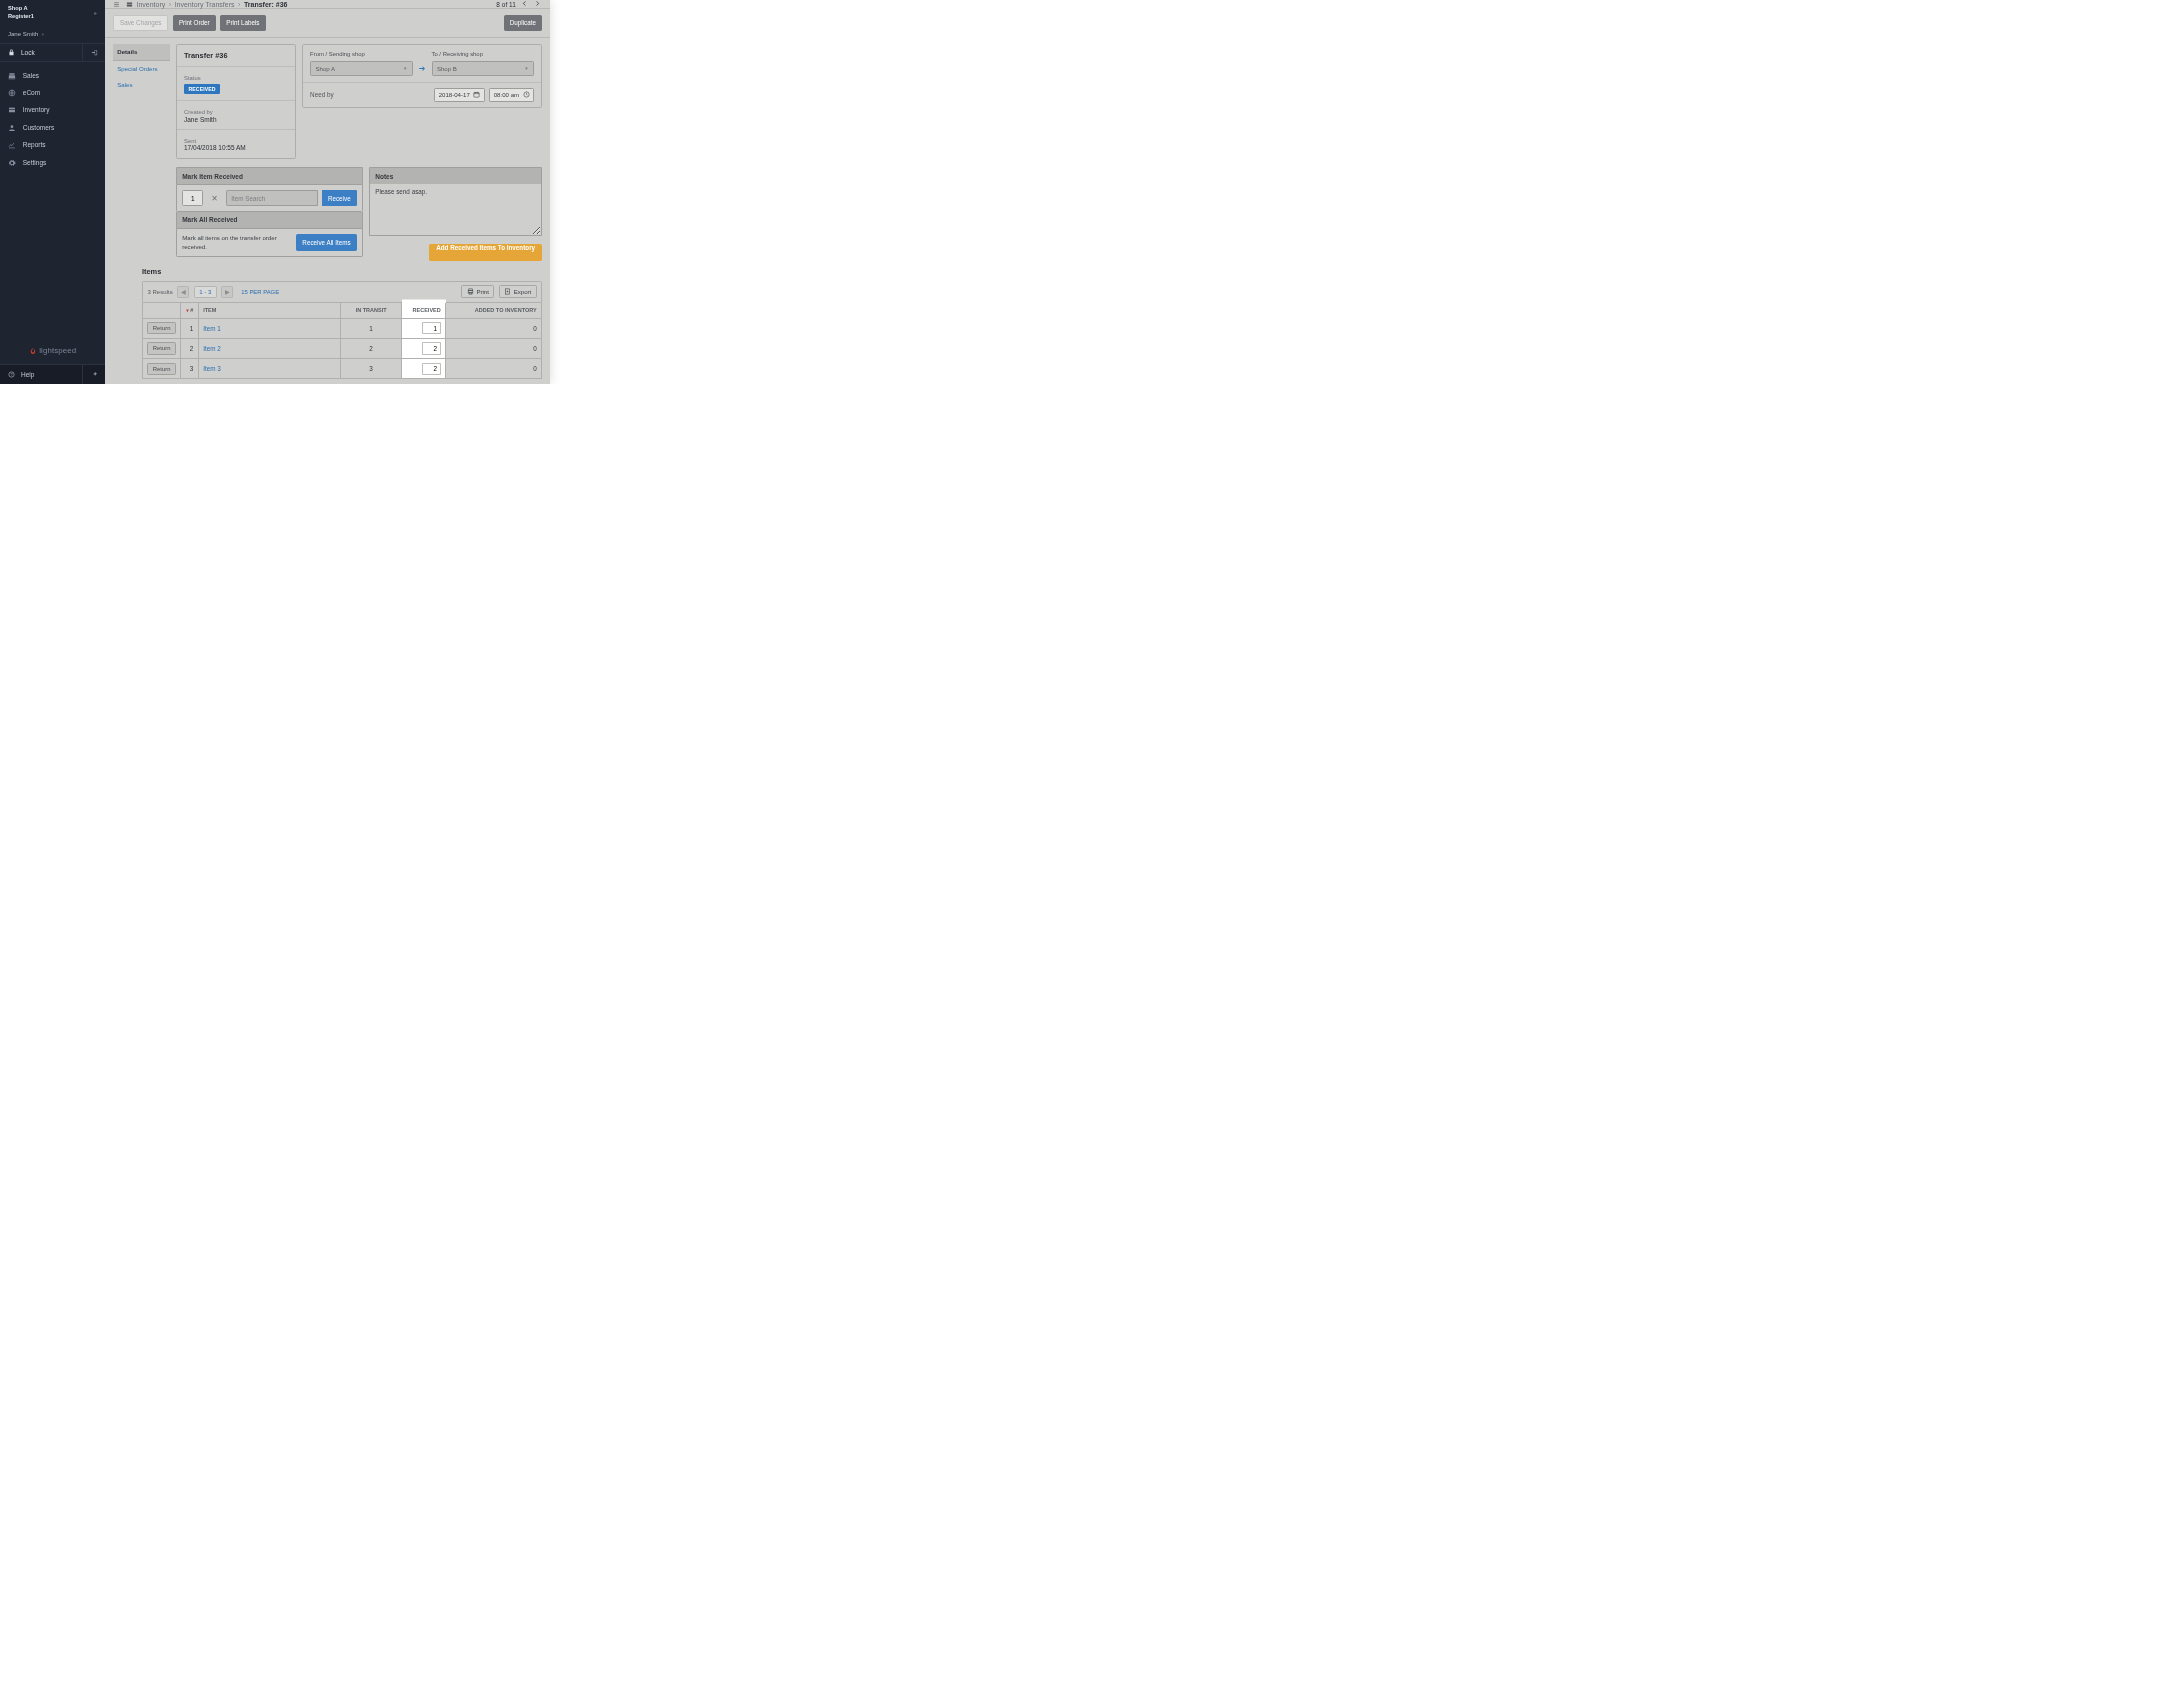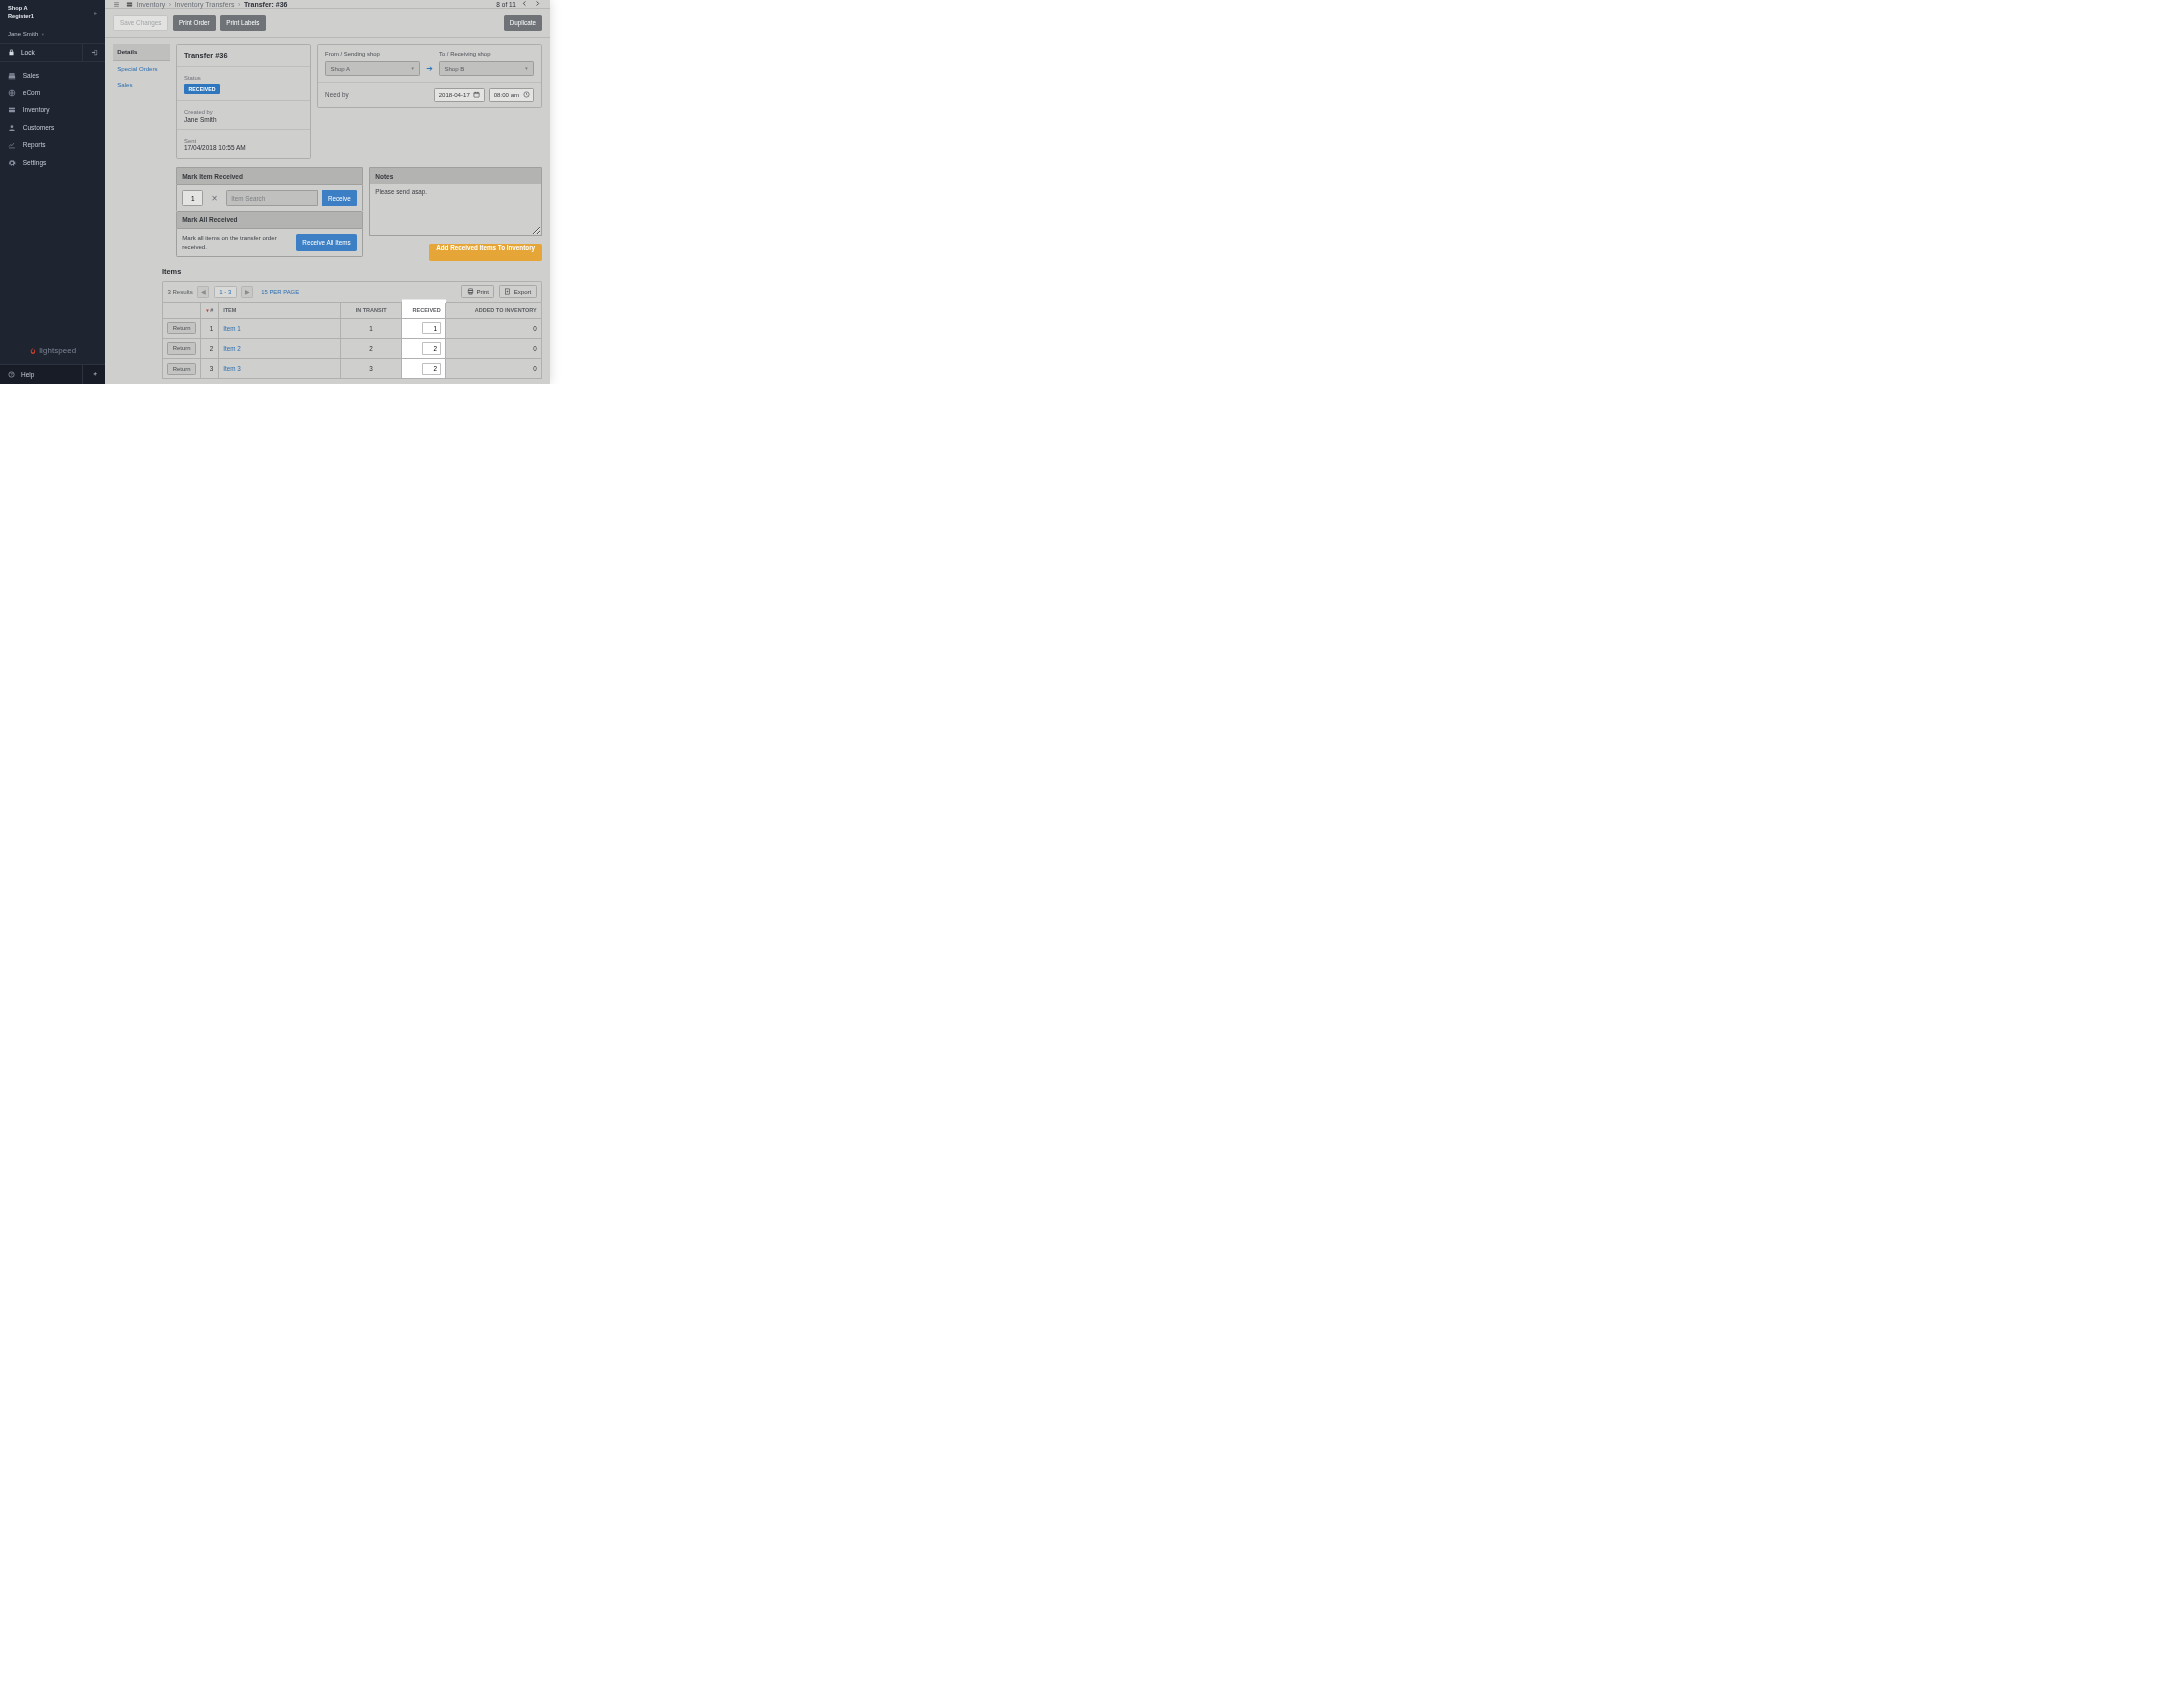--- a/index.html
+++ b/index.html
@@ -57,21 +57,21 @@
   .content-row { display:flex; gap:6.1px; padding:6.1px 7.9px 0; align-items:flex-start; }
   .subnav { width:57px; }
   .subnav .sn-item { padding:4.4px 4.4px; font-size:6.1px; color:#2c6fb0; }
   .subnav .sn-item.active { background:#bfbfbd; color:#2d3037; font-weight:600; border-bottom:0.4px solid #adadab; }
 
   
   .card { border:0.4px solid #adadab; border-radius:1.7px; background:#cfcfce; }
   .card-pad { padding:6.1px 7px; }
   .hline { border-top:0.4px solid #bdbdbb; }
 
-  .transfer-card { width:135px; }
+  .transfer-card { width:120px; }
   .transfer-title { font-weight:700; font-size:7.4px; color:#2b2e33; }
   .lbl { color:#6e7177; font-size:5.9px; margin-top:1.7px;}
   .status-badge { display:inline-block; background:#2e77bf; color:#fff; font-weight:700; font-size:5.2px; padding:2.2px 4.4px; border-radius:1.3px; margin-top:2.6px; letter-spacing:0.1px;}
   .val { color:#2b2e33; font-size:6.5px; margin-top:0.9px; }
 
   .fromto-card { flex:1; }
   .fromto-row { display:flex; align-items:flex-end; gap:6.1px; padding:6.1px 7px; }
   .ft-col { flex:1; }
   .ft-lbl { font-size:5.9px; color:#4b4e53; margin-bottom:3.5px; }
   .select { height:15px; border:0.4px solid #9c9c9a; border-radius:1.3px; background:#c0c0be; display:flex; align-items:center; justify-content:space-between; padding:0 4.4px; color:#5a5d62; font-size:6.1px; }
@@ -348,21 +348,21 @@
           <div class="btn btn-blue" style="border-radius:1.7px;height:16.6px">Receive All Items</div>
         </div>
       </div>
       <div class="mid-right">
         <div class="sec-head">Notes</div>
         <textarea class="notes-body" style="">Please send asap.</textarea>
         <div class="btn-orange">Add Received Items To Inventory</div>
       </div>
     </div>
 
-    <div class="items-wrap" style="padding-left:37px;margin-left:20px;">
+    <div class="items-wrap" style="padding-left:37px;">
       <h3>Items</h3>
       <div class="pagerbar">
         <span class="results">3 Results</span>
         <span class="pg-btn">◀</span>
         <span class="pg-range">1 - 3</span>
         <span class="pg-btn">▶</span>
         <span class="perpage">15 PER PAGE</span>
         <div class="barflex"></div>
         <div class="outbtn">
           <span class="i"><svg viewBox="0 0 24 24" fill="none" stroke="currentColor" stroke-width="2">

